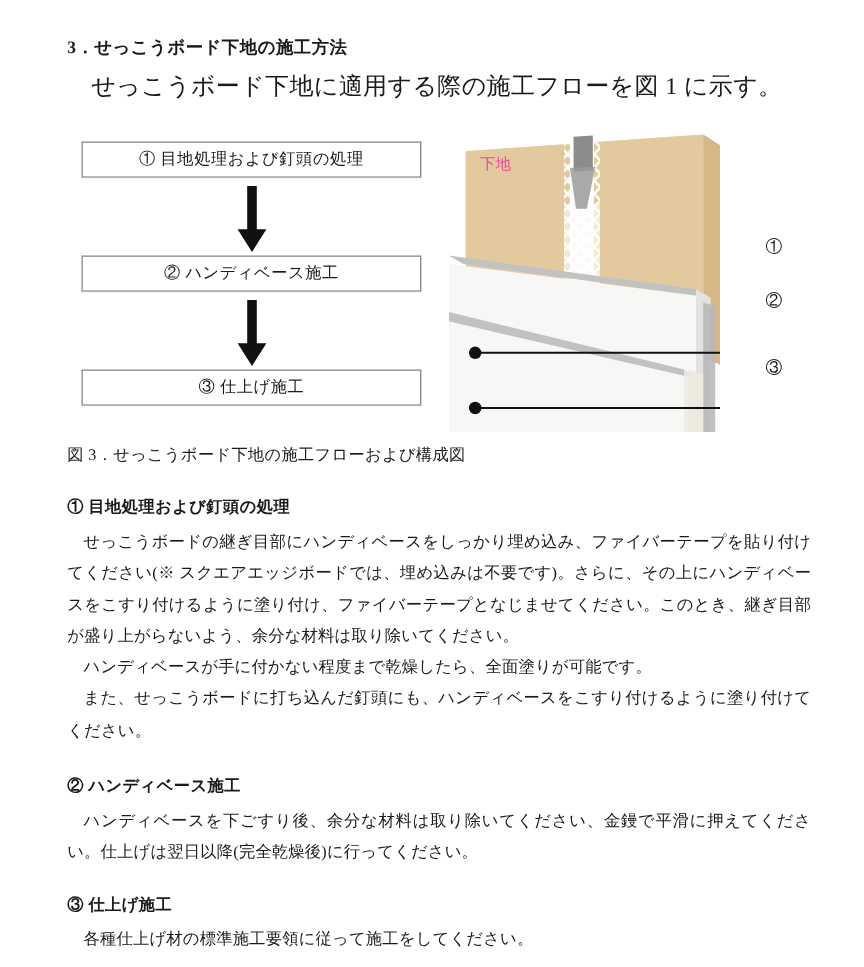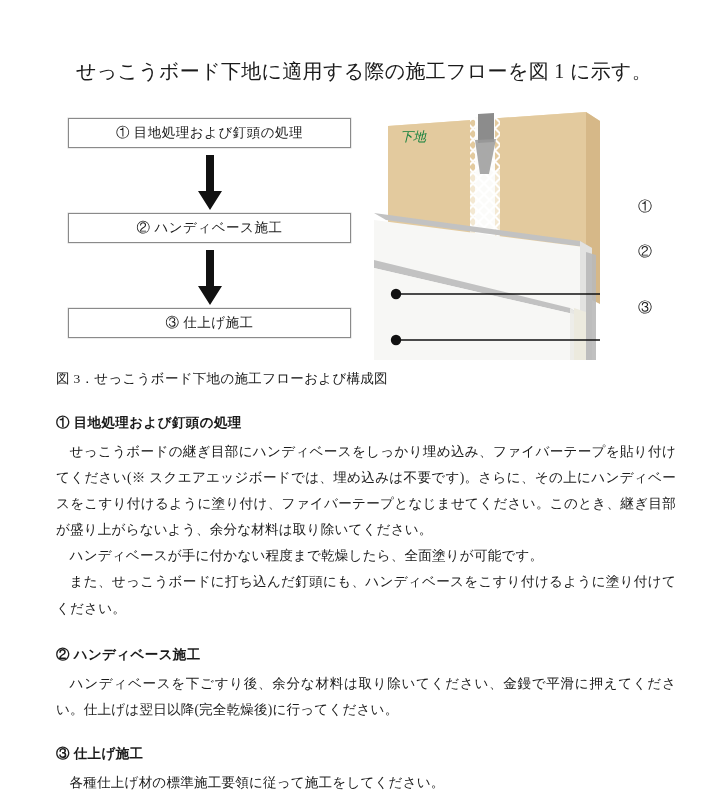--- a/index.html
+++ b/index.html
@@ -132,20 +132,21 @@
     margin: 0;
   }
   .sec-2 { margin-top: 24px; }
   .sec-3 { margin-top: 22px; }
 </style>
 </head>
 <body>
 
 <div class="page">
 
+  <div class="section-heading">3．せっこうボード下地の施工方法</div>
   <div class="intro-line">せっこうボード下地に適用する際の施工フローを図 1 に示す。</div>
 
   <div class="flow">
 
     <div class="flow-box flow-box-1">
       <span>①  目地処理および釘頭の処理</span>
     </div>
 
     <div class="flow-arrow arrow-1">
       <svg width="26" height="56" viewBox="0 0 26 56">
@@ -216,21 +217,21 @@
       <line x1="22" y1="228" x2="226" y2="228" stroke="#111111" stroke-width="1.6"></line>
       <circle cx="22" cy="228" r="5.2" fill="#111111"></circle>
     </svg>
   </div>
 
   <svg style="position:absolute; left:374px; top:360px; width:252px; height:60px;">
     <line x1="22" y1="-52" x2="252" y2="-52" stroke="#111111" stroke-width="1.6"></line>
     <circle cx="22" cy="-52" r="5.2" fill="#111111"></circle>
   </svg>
 
-  <div style="position:absolute; left:400px; top:128px; font-size:13px; color:#15803d;font-style:italic;">下地</div>
+  <div style="position:absolute; left:400px; top:128px; font-size:13px; color:#ec4899;">下地</div>
 
   <div class="callout-num callout-1">①</div>
   <div class="callout-num callout-2">②</div>
   <div class="callout-num callout-3">③</div>
 
   <div class="fig-caption">図 3．せっこうボード下地の施工フローおよび構成図</div>
 
   <div class="body-sections">
 
     <div class="sec sec-1">

